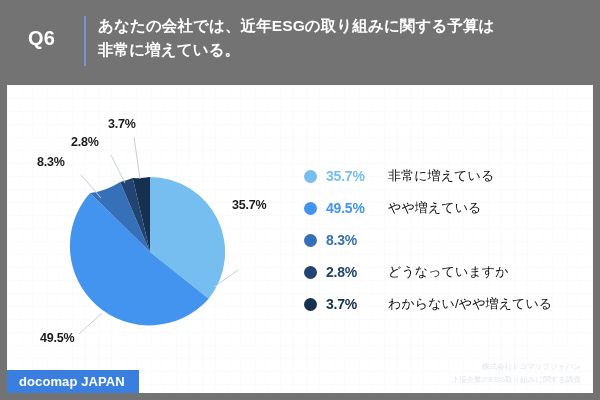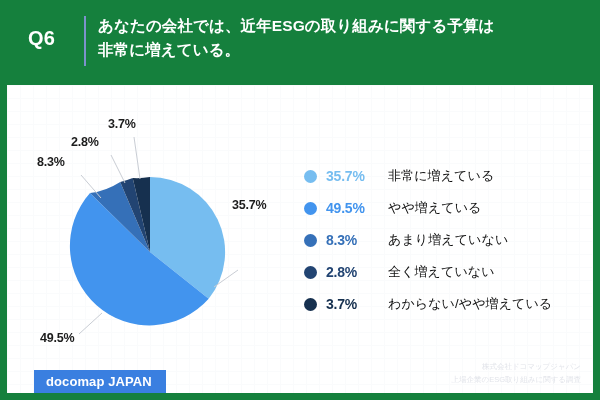--- a/index.html
+++ b/index.html
@@ -11,21 +11,21 @@
     height: 400px;
     overflow: hidden;
     background: #3a529e;
     font-family: "Liberation Sans", "DejaVu Sans", sans-serif;
     -webkit-font-smoothing: antialiased;
   }
   #root {
     position: relative;
     width: 600px;
     height: 400px;
-    background: #15803d;
+    background: #737373;
     box-sizing: border-box;
   }
 
   
   .header {
     position: absolute;
     left: 0;
     top: 0;
     width: 600px;
     height: 85px;
@@ -156,21 +156,20 @@
     top: 285px;
     height: 23px;
     display: flex;
     align-items: center;
     padding: 0 14px 0 12px;
     background: #3a7fe0;
     color: #ffffff;
     font-size: 13px;
     font-weight: bold;
     letter-spacing: 0.1px;
-    margin-left: 27px;
   }
 </style>
 </head>
 <body>
 
 <div id="root">
 
   <div class="header">
     <div class="q-number">Q6</div>
     <div class="q-divider"></div>
@@ -219,27 +218,26 @@
 
       <div class="legend-row">
         <span class="legend-dot" style="background:#4294ee"></span>
         <span class="legend-pct" style="color:#4294ee">49.5%</span>
         <span class="legend-text">やや増えている</span>
       </div>
 
       <div class="legend-row">
         <span class="legend-dot" style="background:#3570b8"></span>
         <span class="legend-pct" style="color:#3570b8">8.3%</span>
-        <span class="legend-text">あまり増えていない</span>
       </div>
 
       <div class="legend-row">
         <span class="legend-dot" style="background:#224472"></span>
         <span class="legend-pct" style="color:#224472">2.8%</span>
-        <span class="legend-text">全く増えていない</span>
+        <span class="legend-text">どうなっていますか</span>
       </div>
 
       <div class="legend-row">
         <span class="legend-dot" style="background:#16304f"></span>
         <span class="legend-pct" style="color:#16304f">3.7%</span>
         <span class="legend-text">わからない/やや増えている</span>
       </div>
 
     </div>
 

